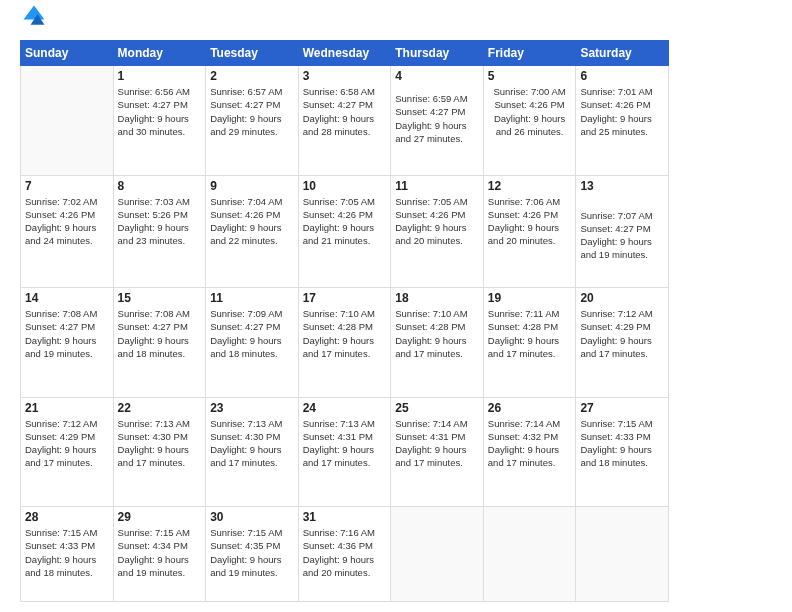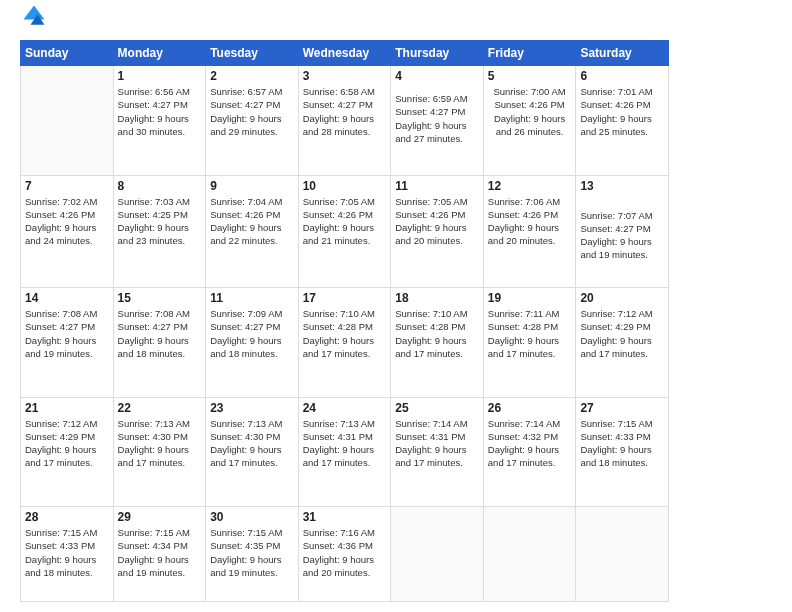--- a/index.html
+++ b/index.html
@@ -178,21 +178,21 @@
         <tr class="week-row">
           <td>
             <span class="day-number">7</span>
             <div class="day-info" style="white-space: pre-line;">Sunrise: 7:02 AM
 Sunset: 4:26 PM
 Daylight: 9 hours and 24 minutes.</div>
           </td>
           <td>
             <span class="day-number">8</span>
             <div class="day-info" style="white-space: pre-line;">Sunrise: 7:03 AM
-Sunset: 4:25 PM
+Sunset: 5:26 PM
 Daylight: 9 hours and 23 minutes.</div>
           </td>
           <td>
             <span class="day-number">9</span>
             <div class="day-info" style="white-space: pre-line;">Sunrise: 7:04 AM
 Sunset: 4:26 PM
 Daylight: 9 hours and 22 minutes.</div>
           </td>
           <td>
             <span class="day-number">10</span>

